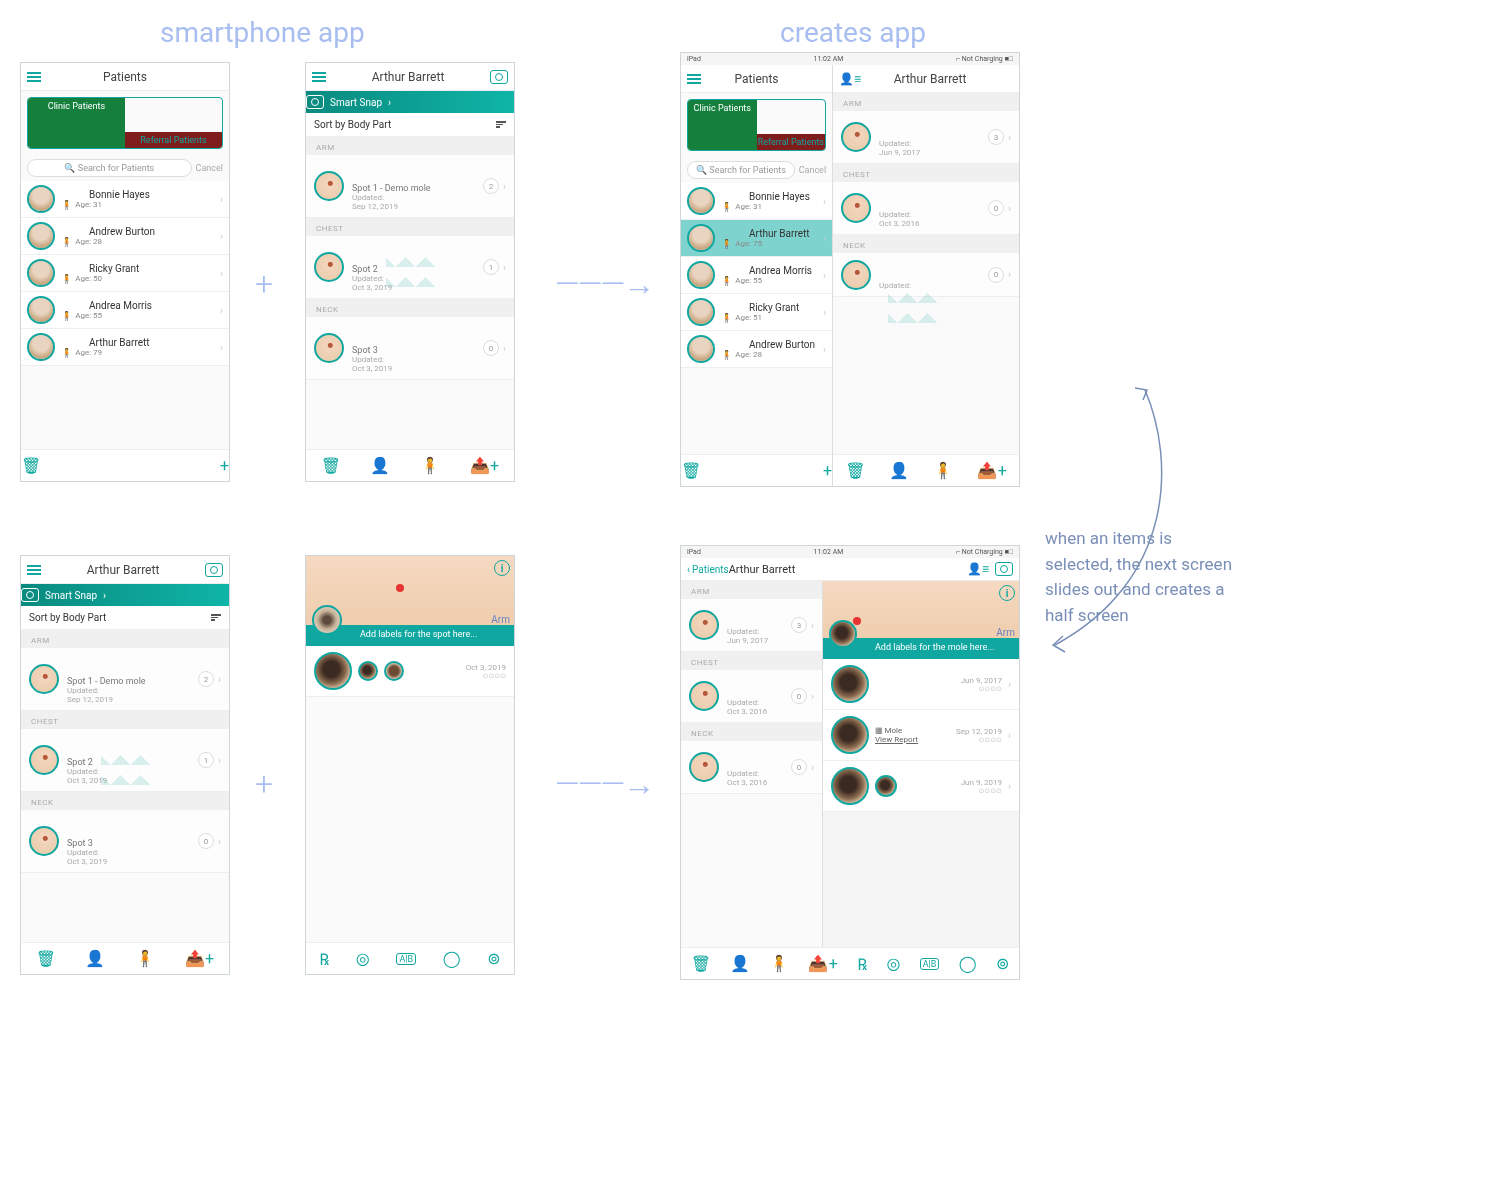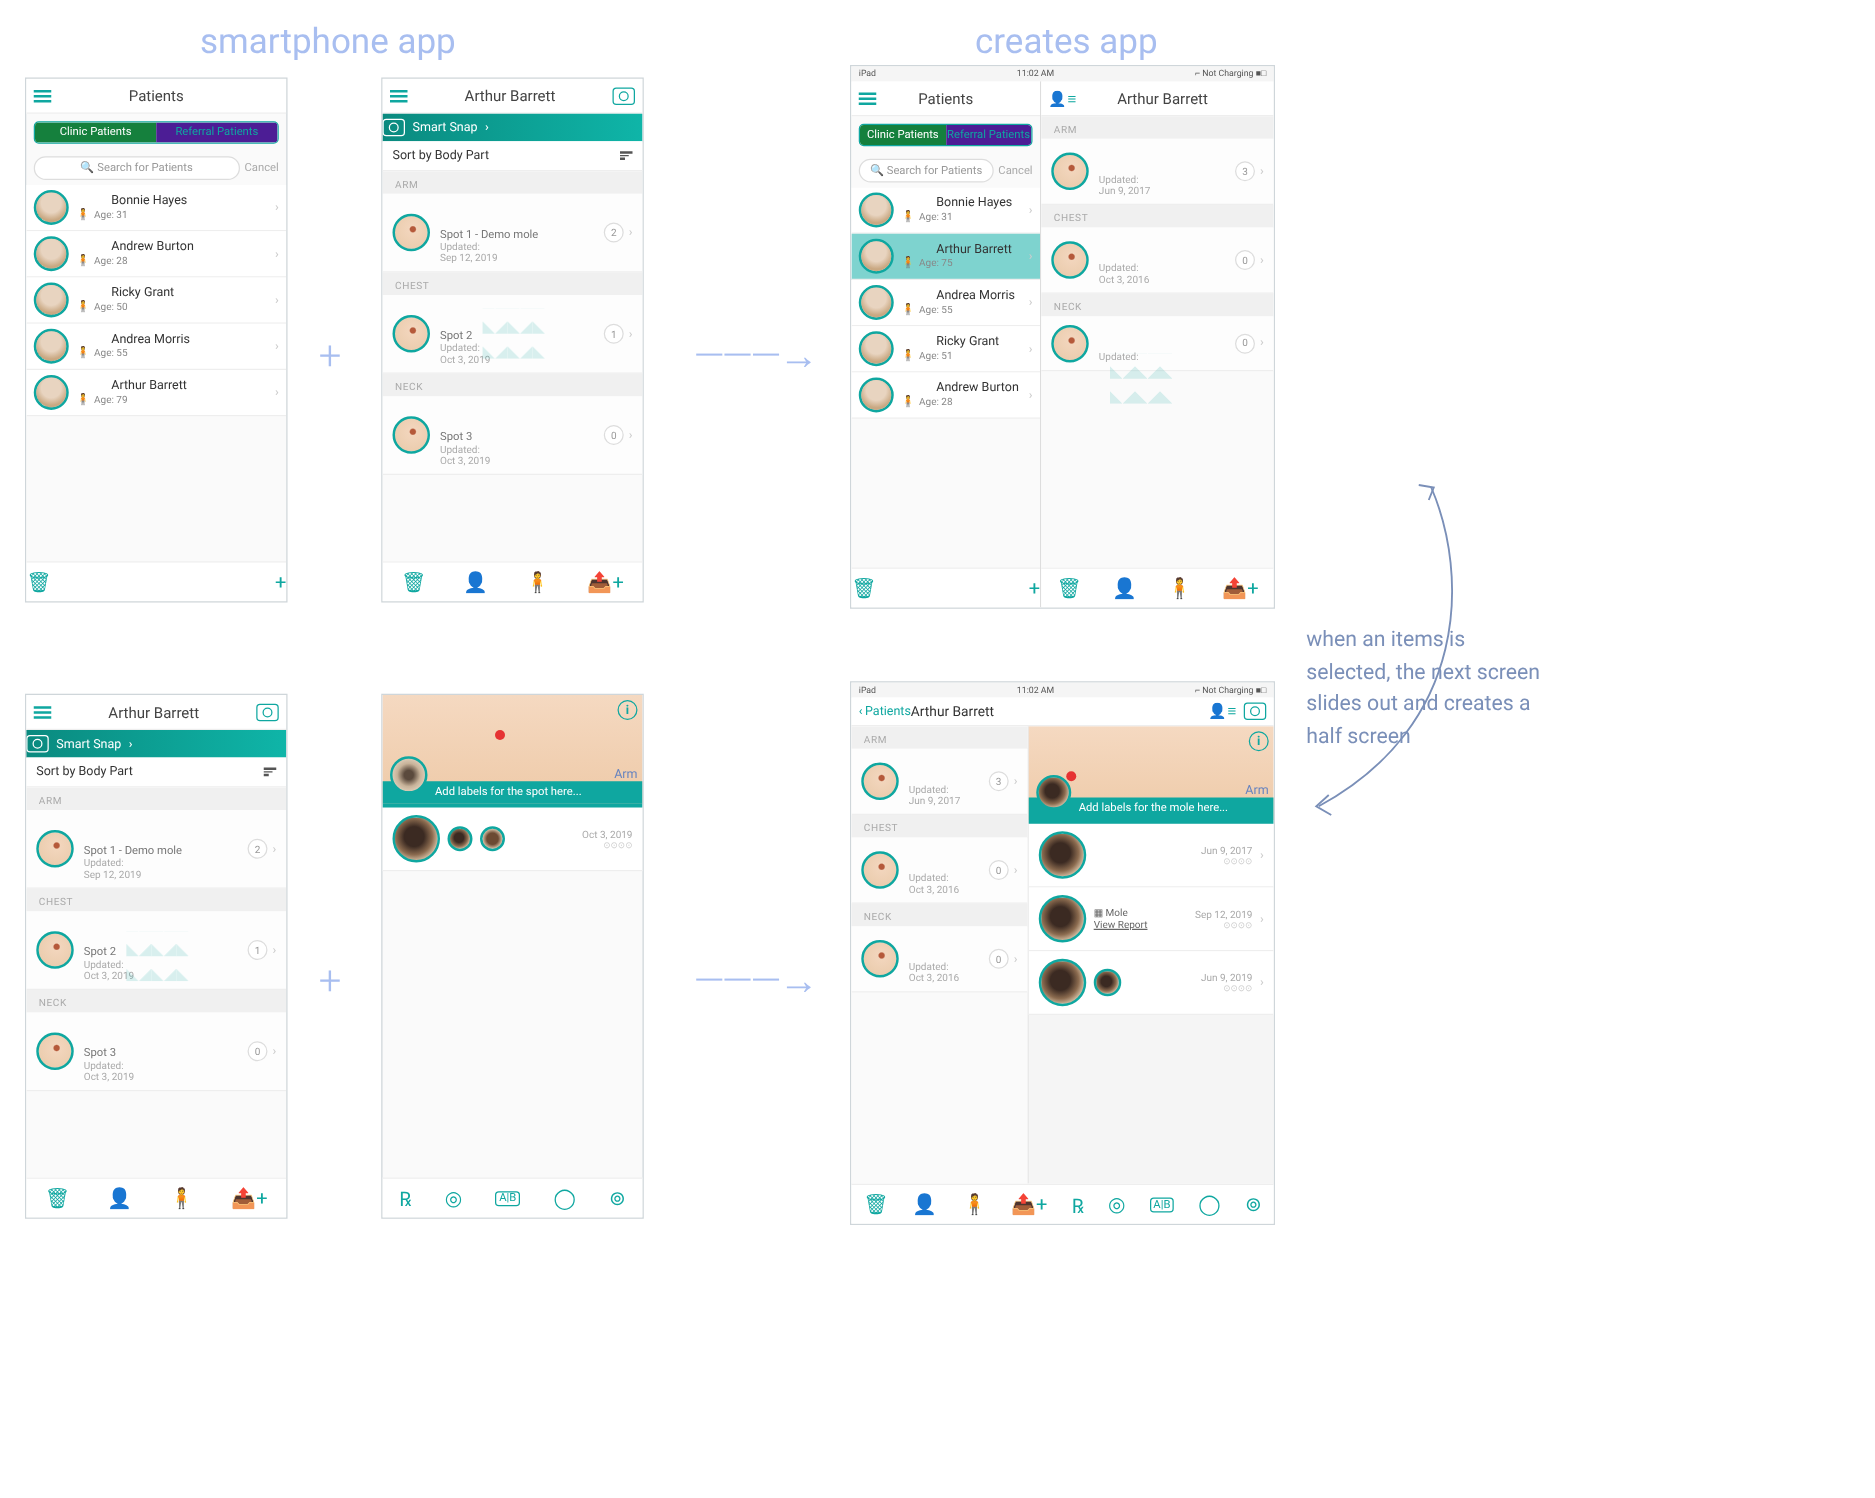--- a/index.html
+++ b/index.html
@@ -102,21 +102,21 @@
     margin:6px;
     border:1px solid #0fa7a0;
     border-radius:4px;
     overflow:hidden;
     font-size:9px;
   }
   .seg-control div {
     flex:1; text-align:center; padding:3px 0; cursor:pointer;
   }
   .seg-control .active { background:#15803d; color:#fff; }
-  .seg-control .inactive { color:#0fa7a0; background:#4c1d95; }
+  .seg-control .inactive { color:#0fa7a0; background:#7f1d1d;margin-top:34px; }
   .search-row { display:flex; align-items:center; padding:4px 6px 4px; gap:4px; }
   .search-input {
     flex:1; border:1px solid #ddd; border-radius:10px;
     padding:3px 6px; font-size:9px; background:#fff;
     text-align:center; color:#999;
   }
   .cancel-txt { font-size:9px; color:#aaa; }
   .list { flex:1; overflow:hidden; background:#fafafa; }
   .list-item {
     display:flex; align-items:center;
@@ -201,21 +201,21 @@
   }
   .info-circle{
     position:absolute;top:4px;right:4px;
     width:16px;height:16px;border:1.5px solid #0fa7a0;border-radius:50%;
     display:flex;align-items:center;justify-content:center;
     color:#0fa7a0;font-size:10px;font-weight:bold;
   }
   .label-banner{
     position:absolute;bottom:0;left:0;right:0;
     background:#0fa7a0;color:#fff;font-size:9px;
-    padding:4px 6px;display:flex;align-items:center;gap:6px;
+    padding:4px 6px;display:flex;align-items:center;gap:18px;
   }
   .mole-thumb-big{
     width:38px;height:38px;border-radius:50%;border:2px solid #0fa7a0;
     background:radial-gradient(circle at 45% 45%, #3b2a22 30%, #8b6b4f 55%, #d9c3a8 75%);
     flex-shrink:0;
   }
   .snap-row{
     display:flex;align-items:center;padding:6px 8px;gap:6px;
     border-bottom:1px solid #eee;background:#fff;
   }
@@ -245,21 +245,21 @@
 <div class="plus-sign" style="left:255px;top:765px;">+</div>
 <div class="arrow-right" style="left:555px;top:265px;letter-spacing:-2px;">———→</div>
 <div class="arrow-right" style="left:555px;top:765px;letter-spacing:-2px;">———→</div>
 
 <svg class="curve-arrow" style="left:1025px;top:380px;" width="160" height="280">
   <path d="M120 10 C 150 80, 150 200, 30 265" stroke="#7a8fb8" stroke-width="1.5" fill="none"></path>
   <path d="M110 8 L122 10 L118 20" stroke="#7a8fb8" stroke-width="1.5" fill="none"></path>
   <path d="M38 256 L28 265 L40 272" stroke="#7a8fb8" stroke-width="1.5" fill="none"></path>
 </svg>
 
-<div class="annotation" style="left:1045px;top:500px;">when an items is selected, the next screen slides out and creates a half screen</div>
+<div class="annotation" style="left:1045px;top:526px;">when an items is selected, the next screen slides out and creates a half screen</div>
 
 <div class="phone" style="left:20px;top:62px;">
   <div class="topbar">
     <div class="hamburger">
         <span></span>
         <span></span>
         <span></span>
       </div>
     <div class="title">Patients</div>
     <div style="width:14px"></div>

